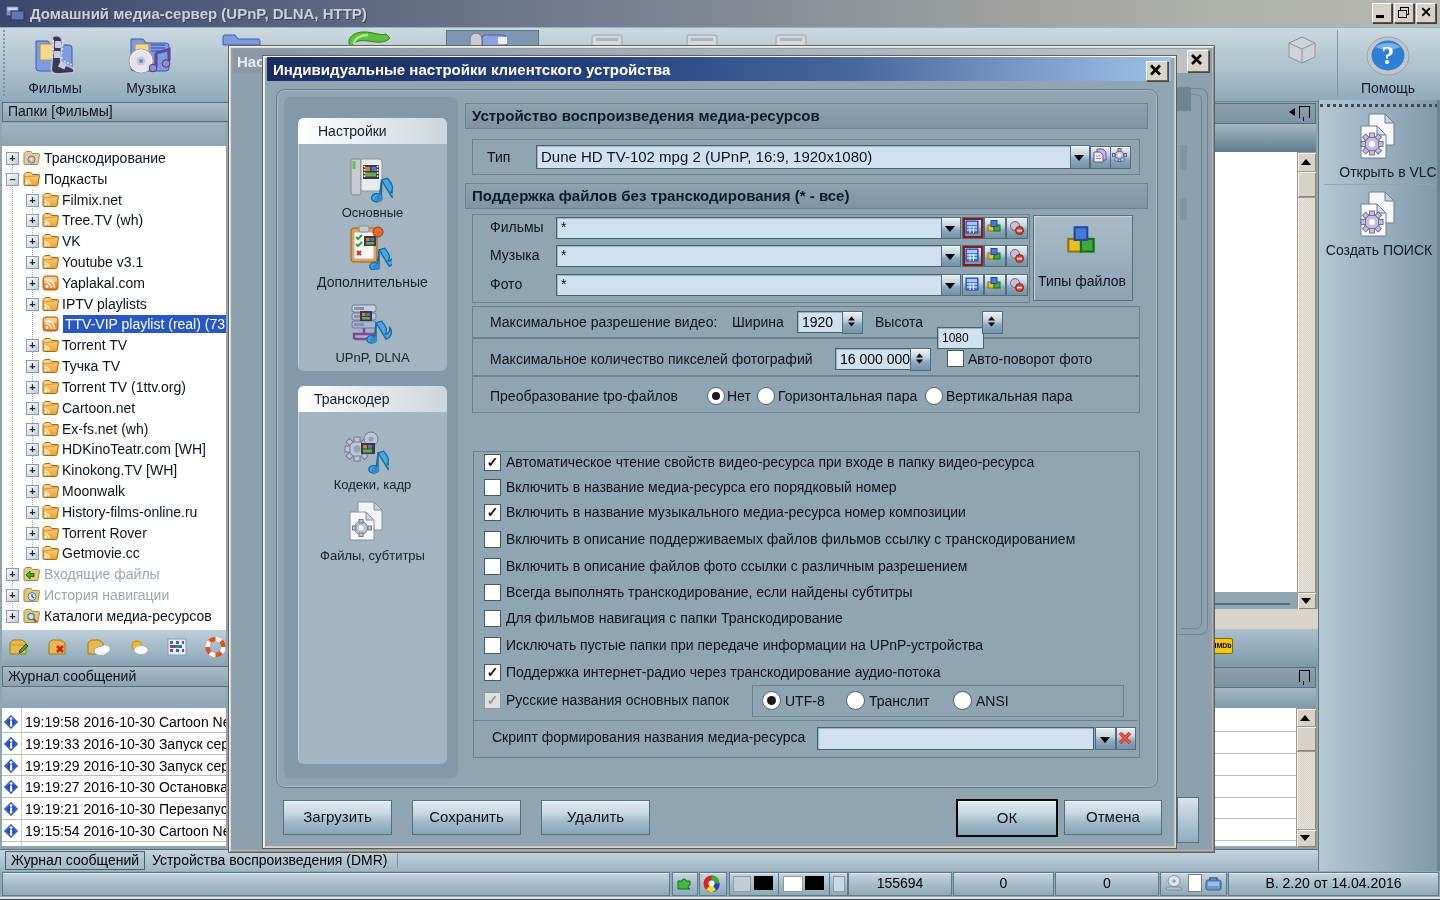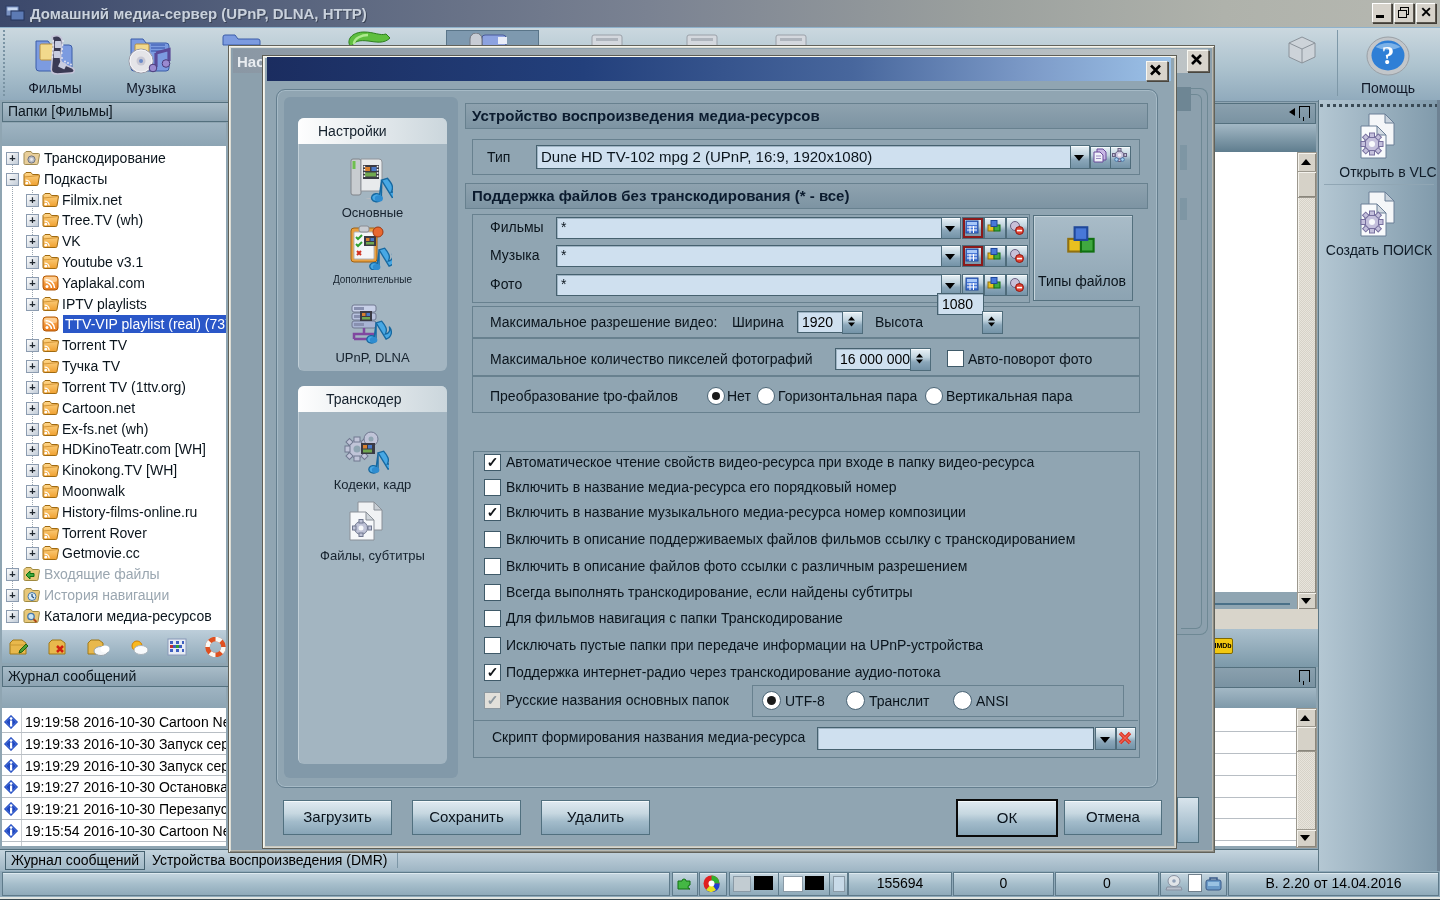--- a/index.html
+++ b/index.html
@@ -415,43 +415,44 @@
       </svg></div>
 <div class="a" style="left:1175px;top:88px;width:32px;height:545px;border:1px solid #6E8894;border-radius:0 8px 8px 0;border-left:none"></div>
 <div class="a" style="left:1181px;top:94px;width:20px;height:533px;border:1px solid #6E8894;border-radius:0 6px 6px 0;border-left:none"></div>
 <div class="a" style="left:1177px;top:87px;width:14px;height:24px;background:#6E8694"></div>
 <div class="a" style="left:1180px;top:145px;width:7px;height:25px;background:#7E96A4"></div>
 <div class="a" style="left:1180px;top:198px;width:7px;height:22px;background:#7E96A4"></div>
 <div class="a" style="left:1177px;top:797px;width:20px;height:44px;background:linear-gradient(#D8E4EC,#8FACBE);border:1px solid #51707F"></div>
 
 <div class="a" style="left:262px;top:55px;width:913px;height:792px;background:#90A5B2;border:1px solid #5E5E56;box-shadow:inset 1px 1px 0 #F6F6EE,inset -1px -1px 0 #D8D8D0,inset 2px 2px 0 #E8E8E0,inset -2px -2px 0 #C8C8C0"></div>
 <div class="a" style="left:267px;top:57px;width:904px;height:24px;background:linear-gradient(90deg,#1B2D60 0%,#23407C 35%,#48679D 65%,#7E9CC9 85%,#9CC2E8 100%)"></div>
+<div class="a" style="left:273px;top:61px;font-size:15px;font-weight:bold;color:#FFF">Индивидуальные настройки клиентского устройства</div>
 <div class="a" style="left:1146px;top:61px;width:20px;height:18px;background:#D8D4CC;border:1px solid #F8F8F2;border-right-color:#6A665E;border-bottom-color:#6A665E;box-shadow:1px 1px 0 #4A463E"><svg width="18" height="16" viewBox="0 0 18 16">
         <path d="M4 3.5 L13 12.5 M13 3.5 L4 12.5" stroke="#000" stroke-width="2.6"></path>
       </svg></div>
 
 <div class="a" style="left:276px;top:89px;width:880px;height:697px;border:1px solid #647E8E;border-radius:9px;box-shadow:inset 0 0 0 1px #A6BAC6"></div>
 
 <div class="a" style="left:284px;top:97px;width:174px;height:681px;background:#8299A9;border-radius:6px"></div>
 <div class="a" style="left:298px;top:118px;width:149px;height:253px;background:#A3B5C1;border-radius:6px;box-shadow:inset 1px 1px 0 #C2D0D8"></div>
 <div class="a" style="left:298px;top:118px;width:149px;height:26px;background:linear-gradient(90deg,#FEFEFE,#CBD6DC);border-radius:6px 6px 0 0;font-size:14px;color:#14202C;line-height:26px"><span style="padding-left:20px">Настройки</span></div>
 <svg class="a" style="left:345px;top:155px" width="48" height="48" viewBox="0 0 48 48">
       <use href="#i-main"></use>
     </svg>
 <div class="a" style="left:298px;top:205px;width:149px;text-align:center;font-size:13px;color:#16222E">Основные</div>
 <svg class="a" style="left:344px;top:222px" width="48" height="48" viewBox="0 0 48 48">
       <use href="#i-extra"></use>
     </svg>
-<div class="a" style="left:298px;top:274px;width:149px;text-align:center;font-size:10px;color:#16222E">Дополнительные</div>
+<div class="a" style="left:298px;top:274px;width:149px;text-align:center;font-size:14px;color:#16222E">Дополнительные</div>
 <svg class="a" style="left:344px;top:299px" width="48" height="48" viewBox="0 0 48 48">
       <use href="#i-upnp"></use>
     </svg>
 <div class="a" style="left:298px;top:350px;width:149px;text-align:center;font-size:13px;color:#16222E">UPnP, DLNA</div>
 <div class="a" style="left:298px;top:386px;width:149px;height:378px;background:#A3B5C1;border-radius:6px;box-shadow:inset 1px 1px 0 #C2D0D8"></div>
-<div class="a" style="left:298px;top:386px;width:149px;height:26px;background:linear-gradient(90deg,#FEFEFE,#CBD6DC);border-radius:6px 6px 0 0;font-size:14px;color:#14202C;line-height:26px"><span style="padding-left:28px">Транскодер</span></div>
+<div class="a" style="left:298px;top:386px;width:149px;height:26px;background:linear-gradient(90deg,#FEFEFE,#CBD6DC);border-radius:6px 6px 0 0;font-size:14px;color:#14202C;line-height:26px"><span style="padding-left:16px">Транскодер</span></div>
 <svg class="a" style="left:341px;top:427px" width="48" height="48" viewBox="0 0 48 48">
       <use href="#i-codec"></use>
     </svg>
 <div class="a" style="left:298px;top:477px;width:149px;text-align:center;font-size:13px;color:#16222E">Кодеки, кадр</div>
 <svg class="a" style="left:344px;top:498px" width="48" height="48" viewBox="0 0 48 48">
       <use href="#i-files"></use>
     </svg>
 <div class="a" style="left:298px;top:548px;width:149px;text-align:center;font-size:13px;color:#16222E">Файлы, субтитры</div>
 
 <div class="ghead a" style="left:465px;top:103px;width:675px;height:24px">Устройство воспроизведения медиа-ресурсов</div>
@@ -549,21 +550,21 @@
 <div class="rbox a" style="left:472px;top:337px;width:666px;height:38px"></div>
 <div class="rbox a" style="left:472px;top:375px;width:666px;height:36px"></div>
 <div class="a txt" style="left:490px;top:314px">Максимальное разрешение видео:</div>
 <div class="a txt" style="left:732px;top:314px">Ширина</div>
 <div class="combo a" style="left:797px;top:311px;width:45px;height:20px;font-size:14px;line-height:20px"><span style="padding-left:4px">1920</span></div>
 <div class="cbtn a" style="left:842px;top:311px;width:19px;height:21px"><svg width="17" height="19">
         <path d="M8.5 4.5 l3.5 4 h-7z" fill="#000"></path>
         <path d="M8.5 14.5 l3.5 -4 h-7z" fill="#000"></path>
       </svg></div>
 <div class="a txt" style="left:875px;top:314px">Высота</div>
-<div class="combo a" style="left:937px;top:293px;width:45px;height:20px;font-size:14px;line-height:20px"><span style="padding-left:4px">1080</span></div>
+<div class="combo a" style="left:937px;top:327px;width:45px;height:20px;font-size:12px;line-height:20px"><span style="padding-left:4px">1080</span></div>
 <div class="cbtn a" style="left:982px;top:311px;width:19px;height:21px"><svg width="17" height="19">
         <path d="M8.5 4.5 l3.5 4 h-7z" fill="#000"></path>
         <path d="M8.5 14.5 l3.5 -4 h-7z" fill="#000"></path>
       </svg></div>
 <div class="a txt" style="left:490px;top:351px">Максимальное количество пикселей фотографий</div>
 <div class="combo a" style="left:835px;top:348px;width:78px;height:20px;white-space:nowrap;font-size:14px;line-height:20px"><span style="padding-left:4px">16 000 000</span></div>
 <div class="cbtn a" style="left:910px;top:348px;width:19px;height:21px"><svg width="17" height="19">
         <path d="M8.5 4.5 l3.5 4 h-7z" fill="#000"></path>
         <path d="M8.5 14.5 l3.5 -4 h-7z" fill="#000"></path>
       </svg></div>

